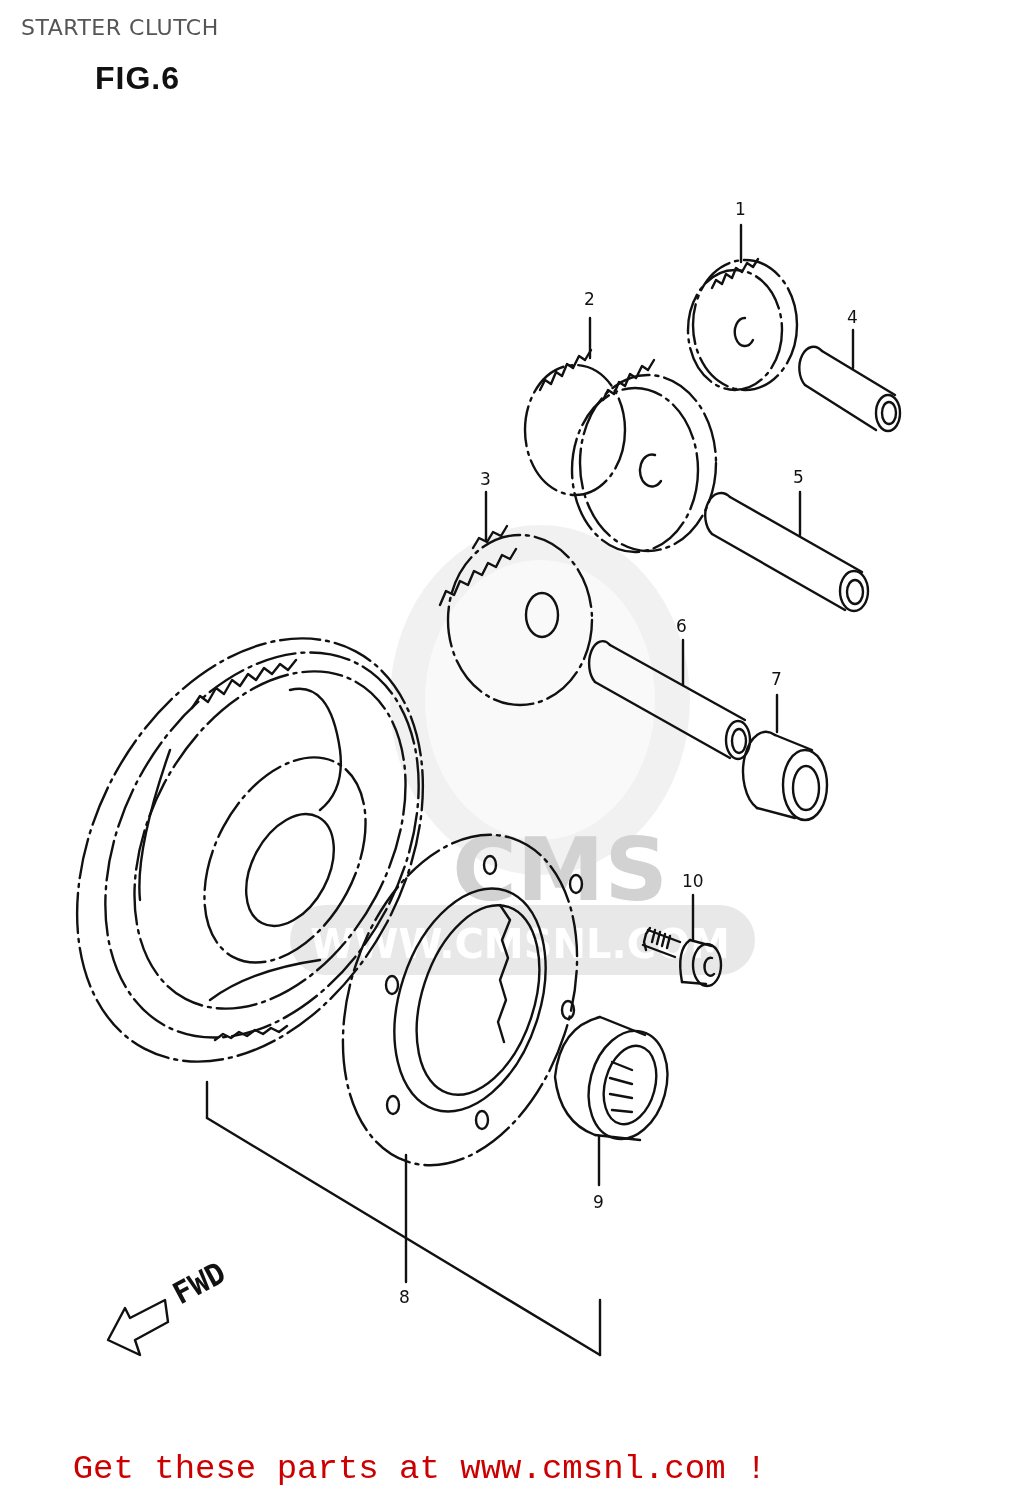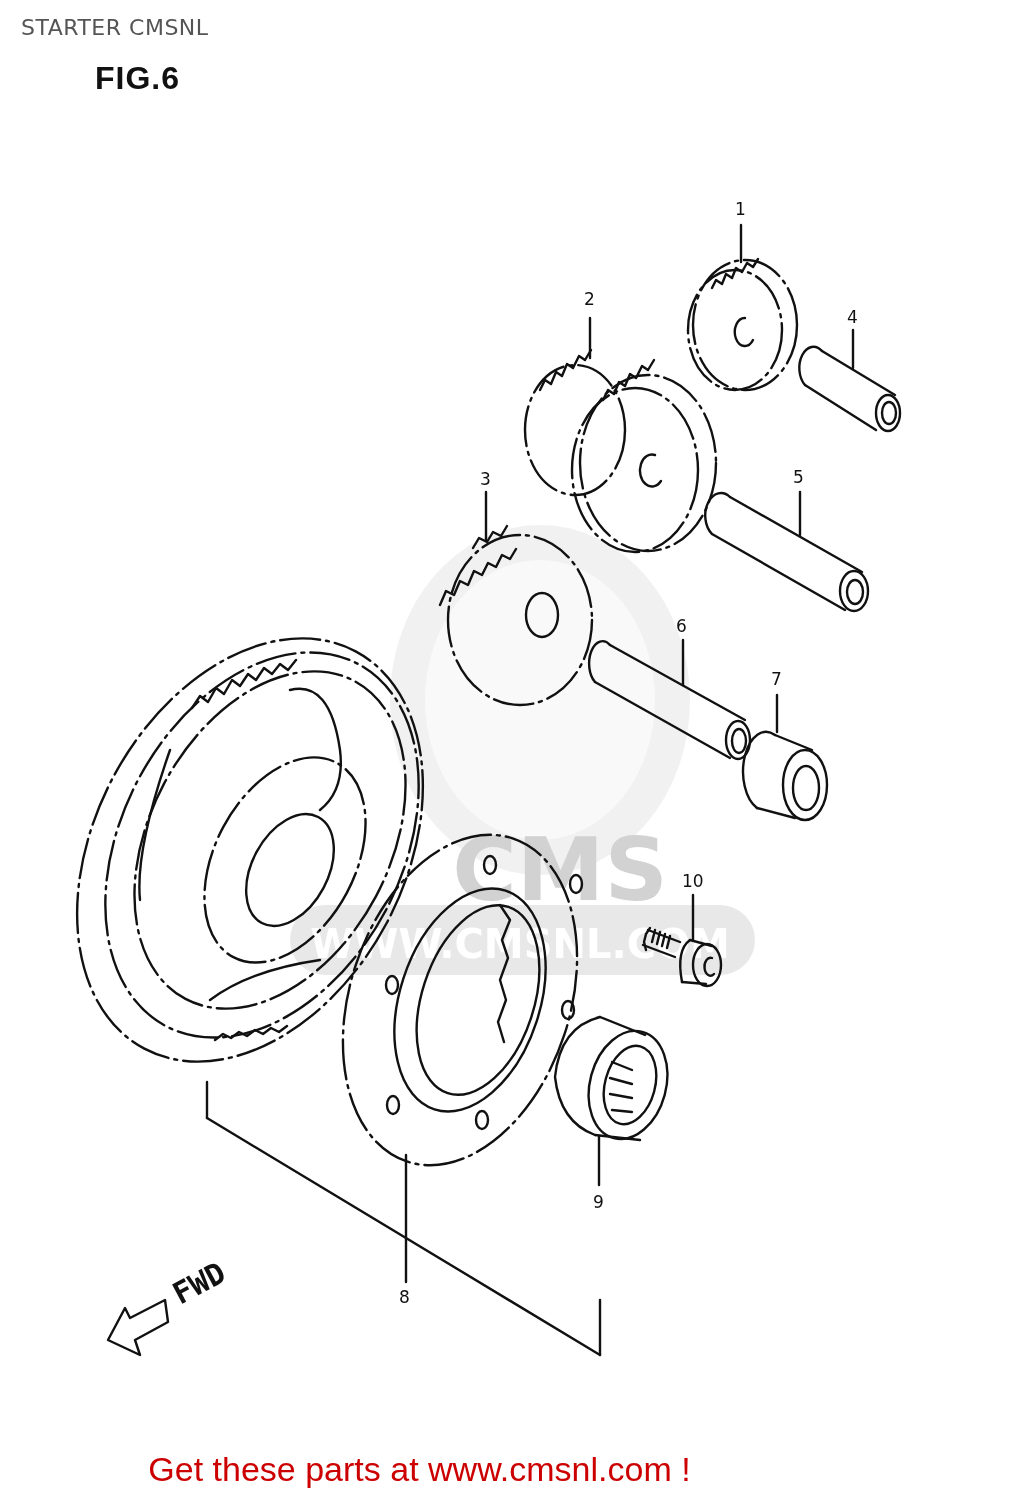--- a/index.html
+++ b/index.html
@@ -20,28 +20,28 @@
   }
   .fwd-text {
     font-family: "DejaVu Sans Mono", monospace; font-weight: bold; font-size: 30px; fill: #111111;
   }
   .wm { fill: #d6d6d6; }
   .wm-text { font-family: "DejaVu Sans", sans-serif; font-weight: bold; fill: #d2d2d2; }
   .line { fill: none; stroke: #111111; stroke-width: 2.4; stroke-linecap: round; stroke-linejoin: round; }
   .dash { stroke-dasharray: 40 6 3 6; }
   .footer {
     position: absolute; left: 0; width: 839px; top: 1450px; text-align: center;
-    font-family: Liberation Sans, sans-serif; font-size: 34px; color: #cc0000;
+    font-family: Liberation Mono, monospace; font-size: 34px; color: #cc0000;
   }
   .part { cursor: pointer; }
 </style>
 </head>
 <body>
 
-<div class="page-title">STARTER CMSNL</div>
+<div class="page-title">STARTER CLUTCH</div>
 <div class="fig-label">FIG.6</div>
 
 <svg class="diagram" viewBox="0 0 1035 1500" xmlns="http://www.w3.org/2000/svg">
 
   <g>
     <ellipse class="wm" cx="540" cy="700" rx="150" ry="175" opacity="0.35"></ellipse>
     <ellipse cx="540" cy="700" rx="115" ry="140" fill="#ffffff" opacity="0.6"></ellipse>
     <rect class="wm" x="290" y="905" width="465" height="70" rx="35" opacity="0.55"></rect>
     <text class="wm-text" x="560" y="900" font-size="88" text-anchor="middle">CMS</text>
     <text class="wm-text" x="520" y="958" font-size="40" text-anchor="middle" fill="#ffffff" style="fill:#ffffff">WWW.CMSNL.COM</text>

